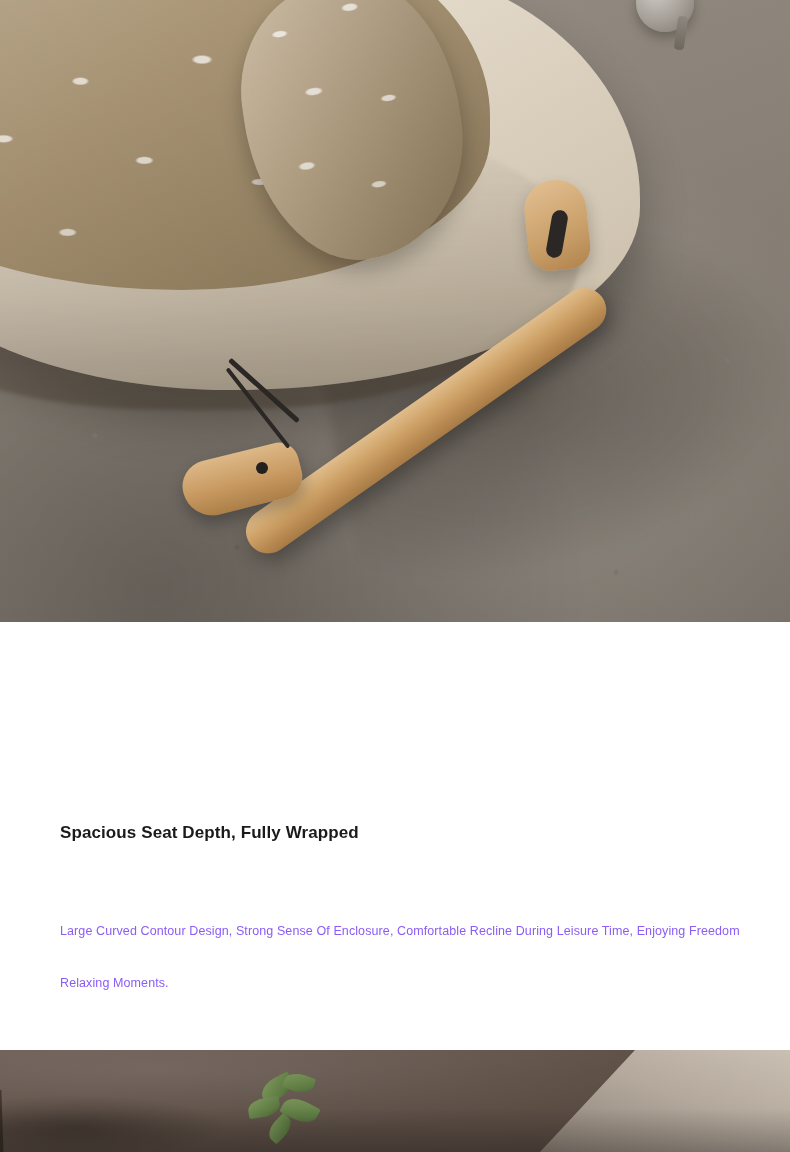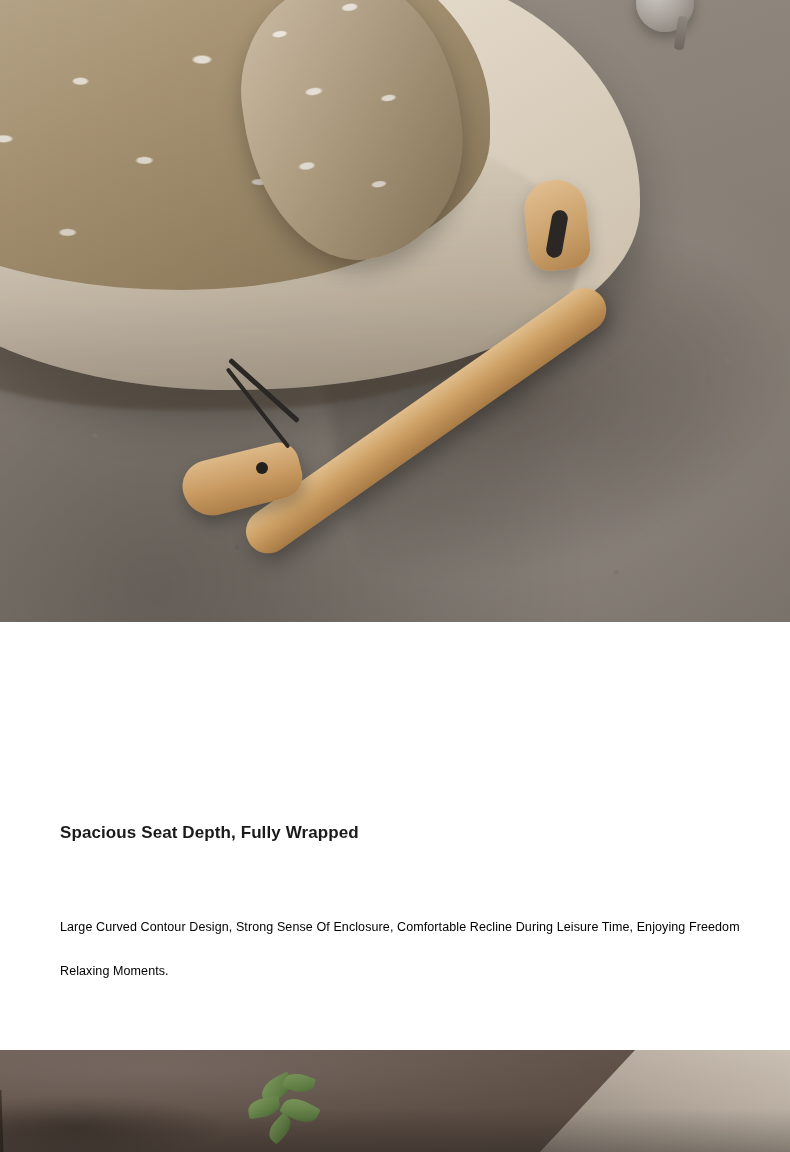--- a/index.html
+++ b/index.html
@@ -250,22 +250,22 @@
     font-weight: bold;
     color: #1a1a1a;
     letter-spacing: 0.1px;
   }
   .subcopy {
     position: absolute;
     left: 60px;
     top: 283px;
     width: 700px;
     font-size: 12.5px;
-    line-height: 44px;
-    color: #000000;
+    line-height: 52px;
+    color: #8b5cf6;
     letter-spacing: 0.1px;
   }
 
   
   .photo-bottom {
     position: absolute;
     left: 0;
     top: 1050px;
     width: 790px;
     height: 102px;

